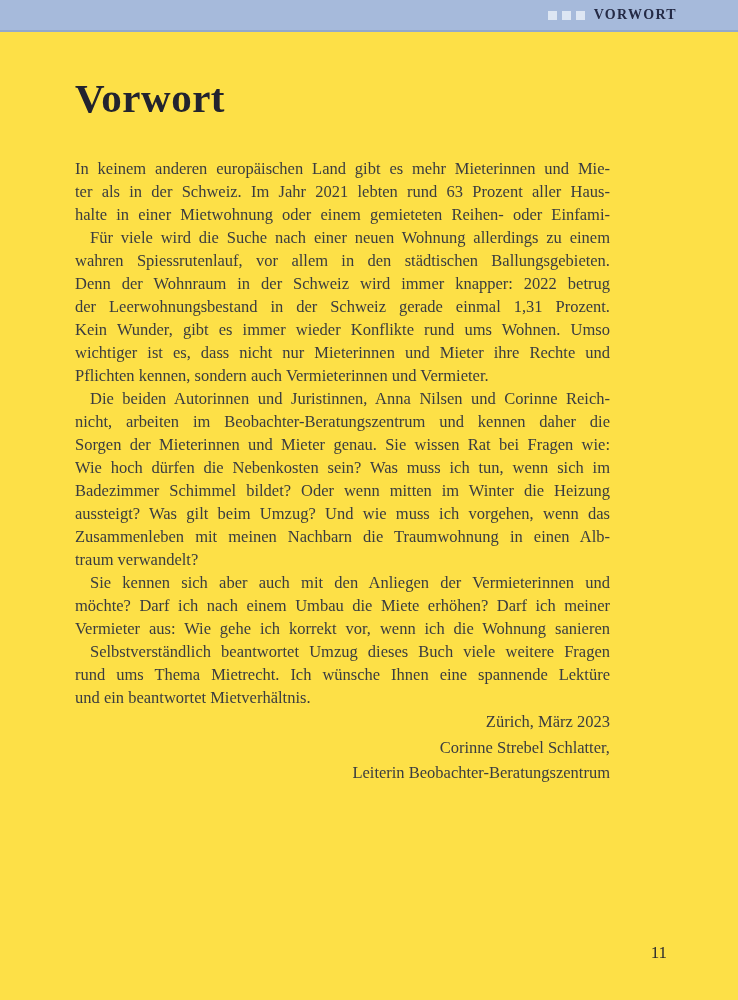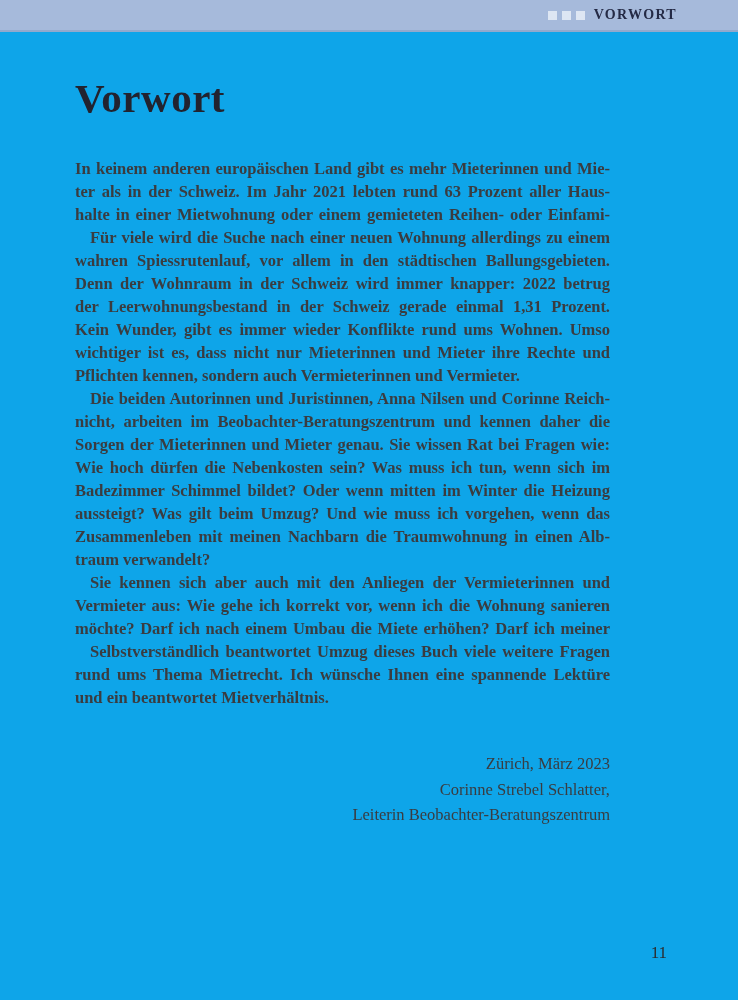--- a/index.html
+++ b/index.html
@@ -4,21 +4,21 @@
 <style>
   html, body {
     margin: 0;
     padding: 0;
     background: #ffffff;
   }
   .page {
     position: relative;
     width: 738px;
     height: 1000px;
-    background: #0ea5e9;
+    background: #fde047;
     overflow: hidden;
     font-family: "Liberation Serif", "DejaVu Serif", serif;
   }
 
   
   .band {
     position: absolute;
     top: 0; left: 0; right: 0;
     height: 32px;
     background: #a6badb;
@@ -67,32 +67,30 @@
     width: 535px;
     font-size: 16.5px;
     color: #3a3c40;
   }
   .line {
     line-height: 23px;
     height: 23px;
     text-align: justify;
     text-align-last: justify;
     overflow: hidden;
-    font-weight: bold;
   }
   .line.last {
     text-align-last: left;
   }
   .line.indent {
     text-indent: 15px;
   }
 
   
   .signature {
-    margin-top: 42px;
     text-align: right;
     line-height: 25.5px;
     color: #3a3c40;
   }
 
   
   .folio {
     position: absolute;
     right: 71px;
     top: 943px;
@@ -131,22 +129,22 @@
         <div class="line last">Pflichten kennen, sondern auch Vermieterinnen und Vermieter.</div>
         <div class="line indent">Die beiden Autorinnen und Juristinnen, Anna Nilsen und Corinne Reich-</div>
         <div class="line">nicht, arbeiten im Beobachter-Beratungszentrum und kennen daher die</div>
         <div class="line">Sorgen der Mieterinnen und Mieter genau. Sie wissen Rat bei Fragen wie:</div>
         <div class="line">Wie hoch dürfen die Nebenkosten sein? Was muss ich tun, wenn sich im</div>
         <div class="line">Badezimmer Schimmel bildet? Oder wenn mitten im Winter die Heizung</div>
         <div class="line">aussteigt? Was gilt beim Umzug? Und wie muss ich vorgehen, wenn das</div>
         <div class="line">Zusammenleben mit meinen Nachbarn die Traumwohnung in einen Alb-</div>
         <div class="line last">traum verwandelt?</div>
         <div class="line indent">Sie kennen sich aber auch mit den Anliegen der Vermieterinnen und</div>
+        <div class="line">möchte? Darf ich nach einem Umbau die Miete erhöhen? Darf ich meiner</div>
         <div class="line">Vermieter aus: Wie gehe ich korrekt vor, wenn ich die Wohnung sanieren</div>
-        <div class="line">möchte? Darf ich nach einem Umbau die Miete erhöhen? Darf ich meiner</div>
         <div class="line indent">Selbstverständlich beantwortet Umzug dieses Buch viele weitere Fragen</div>
         <div class="line">rund ums Thema Mietrecht. Ich wünsche Ihnen eine spannende Lektüre</div>
         <div class="line last">und ein beantwortet Mietverhältnis.</div>
       </div>
 
     <div class="signature">
       <div>Zürich, März 2023</div>
       <div>Corinne Strebel Schlatter,</div>
       <div>Leiterin Beobachter-Beratungszentrum</div>
     </div>

